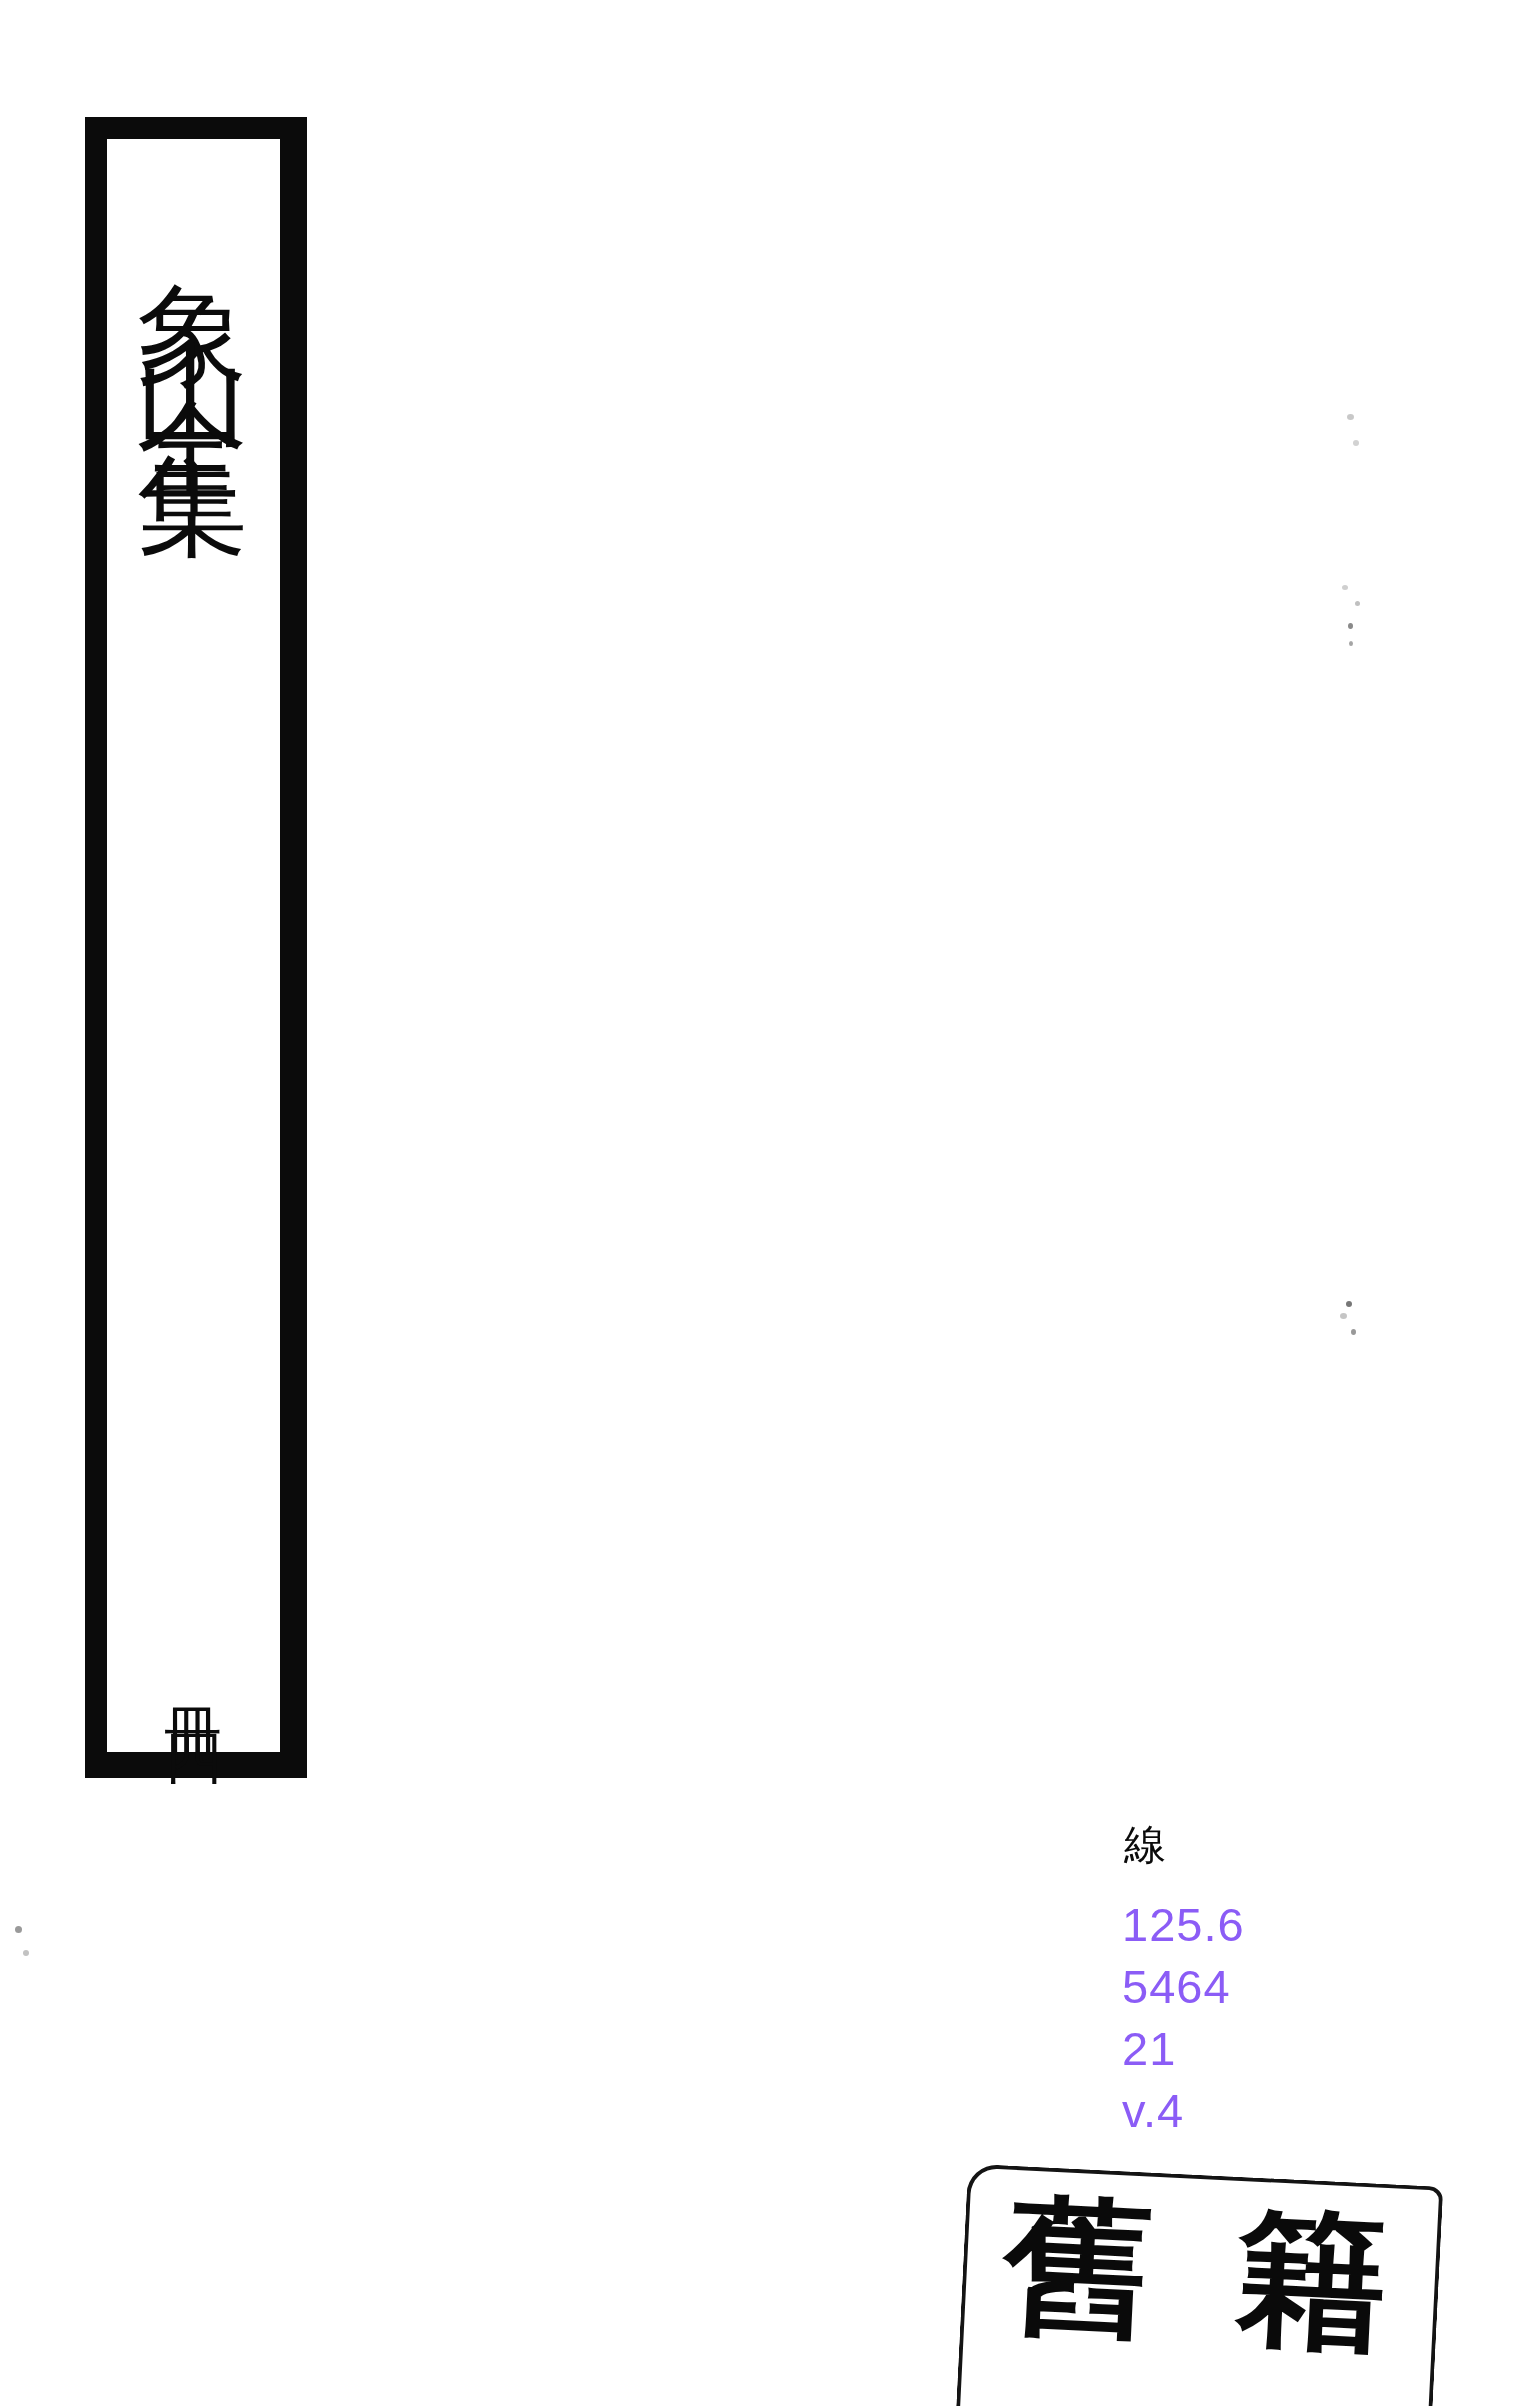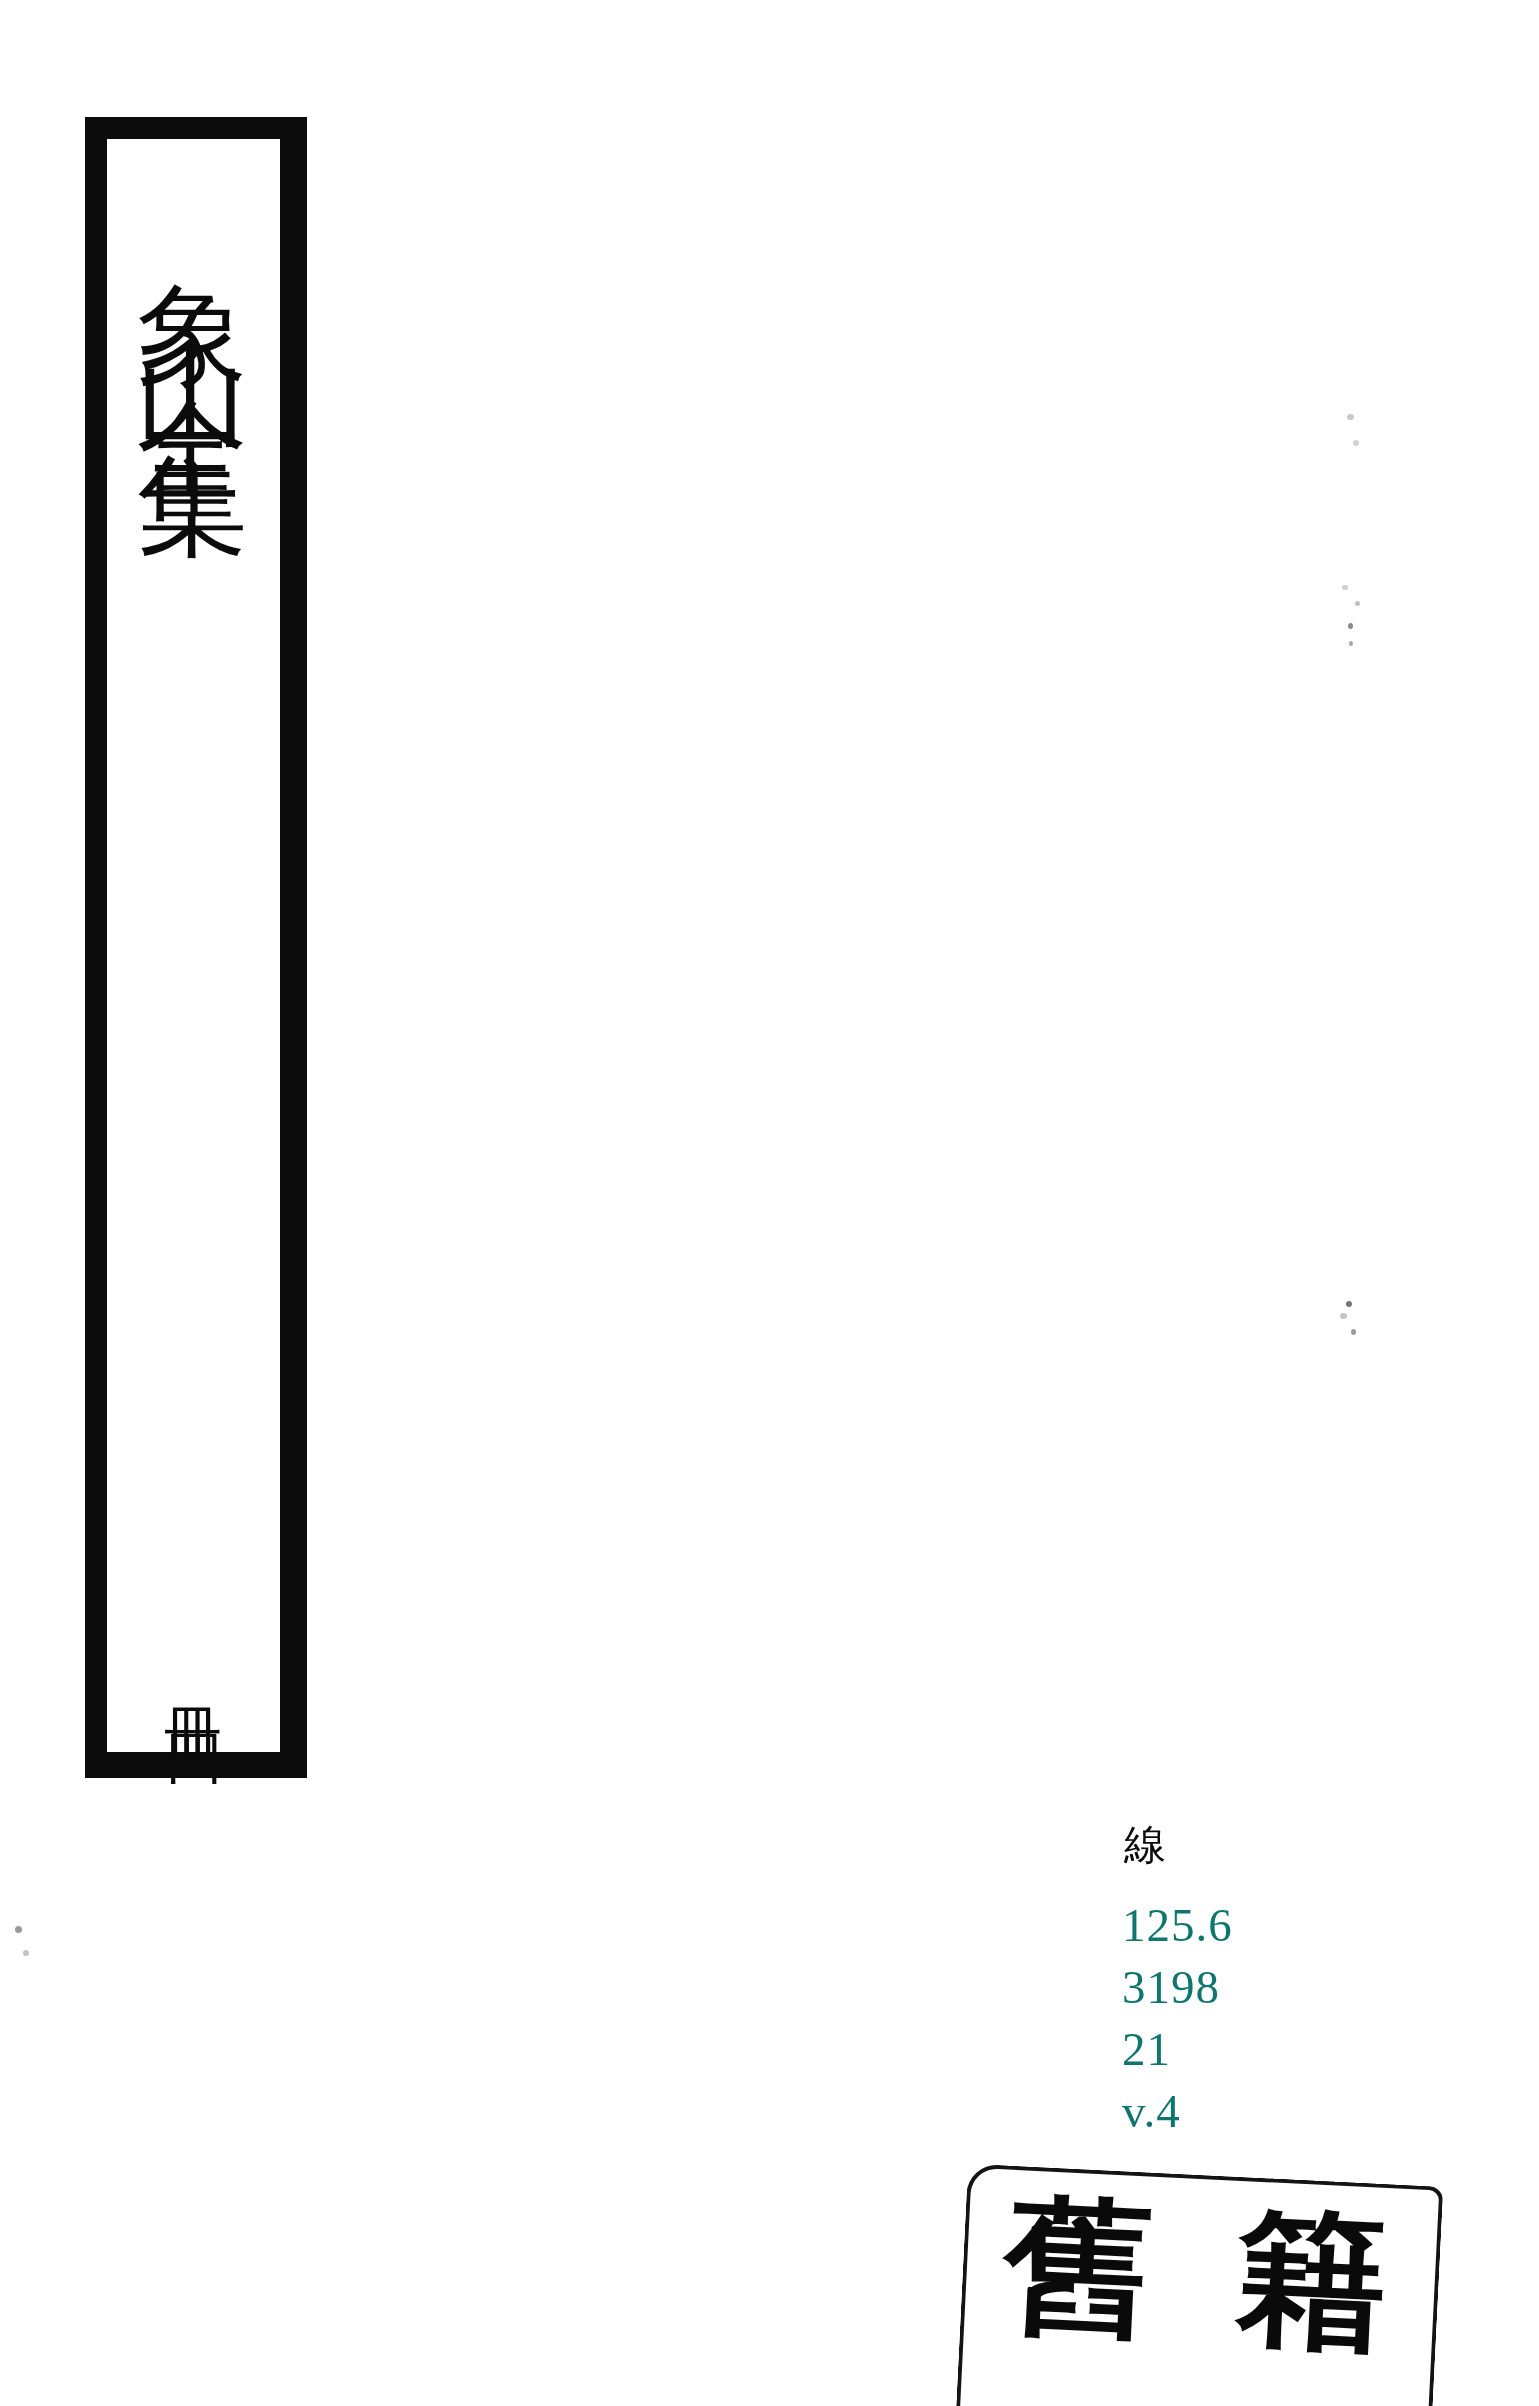--- a/index.html
+++ b/index.html
@@ -60,25 +60,25 @@
     position: absolute;
     left: 1122px;
     top: 1824px;
   }
   .cn-class {
     font-size: 42px;
     line-height: 1;
     margin: 0 0 28px 2px;
   }
   .cn-line {
-    font-family: Liberation Serif, serif;
+    font-family: Liberation Sans, sans-serif;
     font-size: 47px;
     line-height: 62px;
     letter-spacing: 1px;
-    color: #0f766e;
+    color: #8b5cf6;
   }
 
   
   .stamp {
     position: absolute;
     left: 967px;
     top: 2165px;
     width: 476px;
     height: 259px;
     box-sizing: border-box;
@@ -121,21 +121,21 @@
 <div class="page">
 
   <div class="spine-box">
     <div class="spine-title">象山全集</div>
     <div class="spine-volume">冊四</div>
   </div>
 
   <div class="call-number">
     <div class="cn-class">線</div>
     <div class="cn-line">125.6</div>
-    <div class="cn-line">3198</div>
+    <div class="cn-line">5464</div>
     <div class="cn-line">21</div>
     <div class="cn-line">v.4</div>
   </div>
 
   <div class="stamp">
     <span class="stamp-char">舊</span>
     <span class="stamp-char">籍</span>
   </div>
 
   <div class="speck s1"></div>

